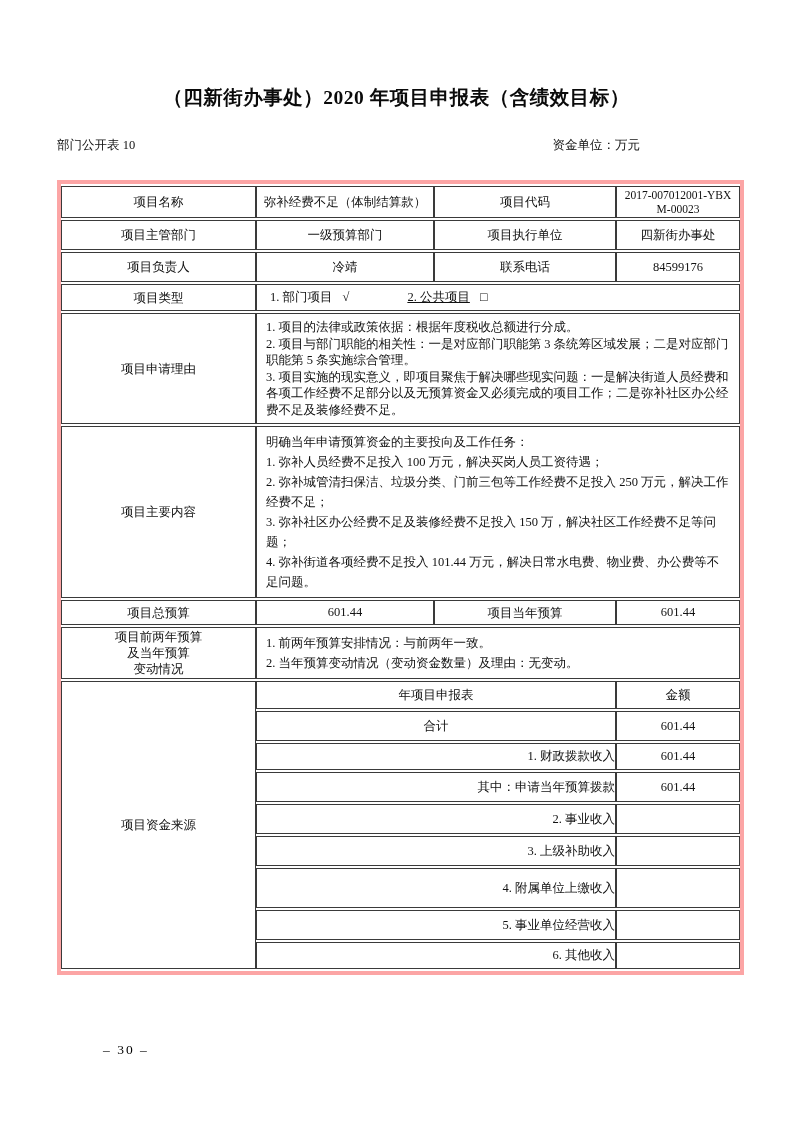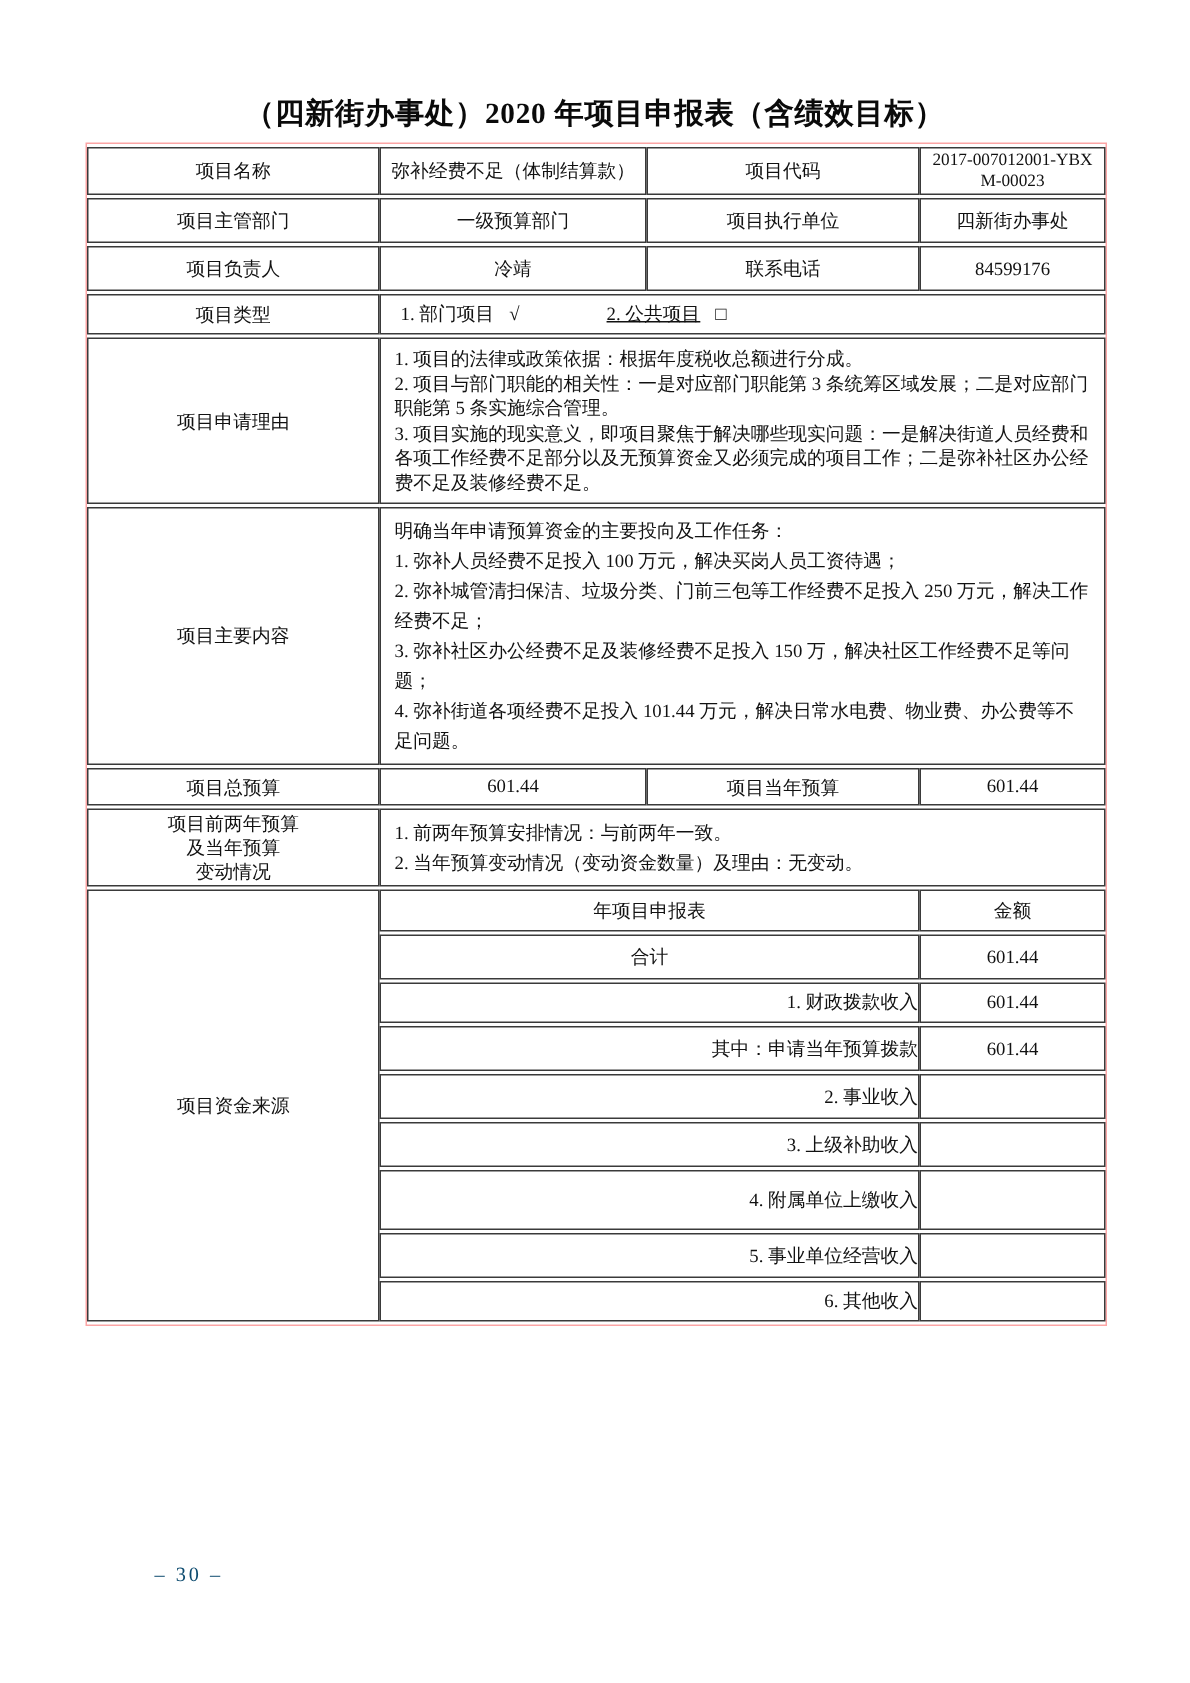--- a/index.html
+++ b/index.html
@@ -3,46 +3,46 @@
 <meta charset="utf-8">
 <style>
   * { margin: 0; padding: 0; box-sizing: border-box; }
   html, body { background: #ffffff; }
   body {
     width: 793px; height: 1122px;
     position: relative;
     font-family: "Liberation Serif", "DejaVu Serif", serif;
     color: #111111;
   }
-  .page { width: 793px; height: 1122px; position: relative; padding-top: 62px; }
+  .page { width: 793px; height: 1122px; position: relative; padding-top: 84px; }
 
   .title {
     text-align: center;
     font-size: 19.5px;
     font-weight: bold;
     letter-spacing: 0.5px;
     color: #0a0a0a;
   }
 
   .subheader {
     margin: 26px 0 0 57px;
     width: 679px;
     display: flex;
     justify-content: space-between;
     font-size: 12.5px;
   }
   .subheader .unit { padding-right: 96px; }
 
   table.main {
-    margin: 6px 0 0 57px;
+    margin: 26px 0 0 57px;
     width: 679px;
     table-layout: fixed;
     border-collapse: separate;
     border-spacing: 0 2px;
-    border: 1px solid #fca5a5;
+    border: 4px solid #fca5a5;
     font-size: 12.5px;
   }
   td {
     border: 1px solid #3a3a3a;
     vertical-align: middle;
     overflow: hidden;
   }
   td.lbl { text-align: center; line-height: 16px; }
   td.val { text-align: center; }
   td.code {
@@ -67,30 +67,34 @@
 
   tr.h30 { height: 30px; } tr.h27 { height: 27px; } tr.h98 { height: 98px; }
   tr.h137 { height: 137px; } tr.h25 { height: 25px; font-family: Liberation Serif, serif; } tr.h48 { height: 48px; }
   tr.h28 { height: 28px; } tr.h32 { height: 40px; }
 
   .pagenum {
     position: absolute;
     left: 103px; top: 1042px;
     font-size: 13.5px;
     letter-spacing: 2px;
-    color: #0c4a6e;
+    color: #000000;
   }
 </style>
 </head>
 <body>
 
 <div class="page">
 
   <div class="title">（四新街办事处）2020 年项目申报表（含绩效目标）</div>
 
+  <div class="subheader">
+    <span>部门公开表 10</span>
+    <span class="unit">资金单位：万元</span>
+  </div>
 
   <table class="main">
     <colgroup>
       <col style="width:195px">
         <col style="width:178px">
         <col style="width:182px">
         <col style="width:124px">
     </colgroup>
 
     <tbody>

